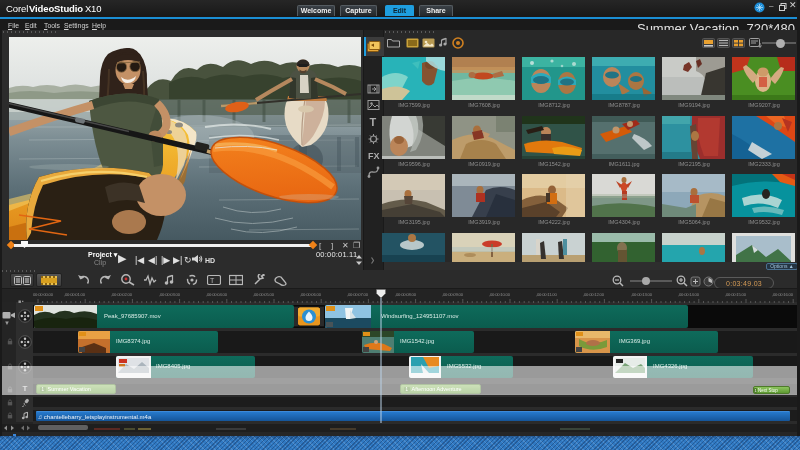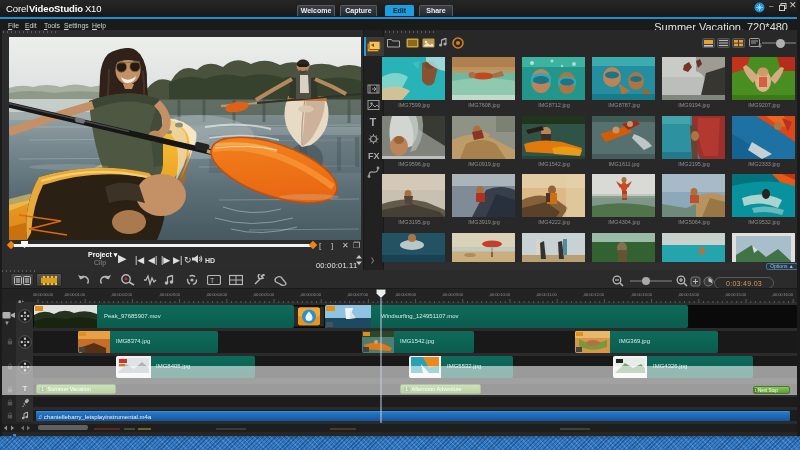--- a/index.html
+++ b/index.html
@@ -12,37 +12,37 @@
 #logo b{font-weight:bold}
 #logo .x{font-weight:normal}
 .tab{position:absolute;top:5px;height:11px;background:linear-gradient(#3a4046,#23282c);border:1px solid #555c61;border-bottom:none;border-radius:2px 2px 0 0;color:#f0f0f0;font-size:7px;font-weight:bold;text-align:center;line-height:10px}
 #tab-edit{background:#1e9edf;border-color:#1e9edf;color:#0d2430}
 .wbtn{position:absolute;top:2px;color:#cfcfcf;font-size:8px;line-height:9px}
 #bluebar{position:absolute;left:0;top:17px;width:800px;height:2px;background:#1b8ed4}
 
 #menurow{position:absolute;left:0;top:19px;width:800px;height:11px;background:#1a1a1a}
 .menu{position:absolute;top:2.5px;font-size:6.8px;color:#d2d2d2}
 .menu u{text-decoration:underline}
-#projname{position:absolute;right:12px;top:1.5px;font-size:11px;color:#e2e2e2}
+#projname{position:absolute;right:5px;top:1.5px;font-size:13px;color:#e2e2e2}
 
 #preview{position:absolute;left:0;top:30px;width:363px;height:240px;background:#2c2c2c}
 .grip{position:absolute;height:2px;background-image:repeating-linear-gradient(90deg,#5a5a5a 0 1px,transparent 1px 4px)}
 #video{position:absolute;left:9px;top:7px;width:352px;height:203px;background:#888}
 
 #scrub{position:absolute;left:0px;top:210px;width:363px;height:10px}
 #scrubline{position:absolute;left:14px;top:4px;width:297px;height:3px;background:#f2f2f2}
 .odia{position:absolute;width:6px;height:6px;background:#f08218;transform:rotate(45deg);top:2px}
 
 .pvicon{position:absolute;top:1px;color:#c8c8c8;font-size:8px}
 
 #transport{position:absolute;left:0;top:220px;width:363px;height:20px;color:#ddd}
 #projlbl{position:absolute;left:88px;top:1px;font-size:7px;font-weight:bold;color:#fff}
 #cliplbl{position:absolute;left:94px;top:9px;font-size:7px;color:#8a8a8a}
 .ticon{position:absolute;top:5px;font-size:9px;color:#e0e0e0;line-height:10px}
-#tcode{position:absolute;left:316px;top:11px;font-size:7.5px;color:#e8e8e8;letter-spacing:0.2px}
+#tcode{position:absolute;left:316px;top:0;font-size:7.5px;color:#e8e8e8;letter-spacing:0.2px}
 
 #library{position:absolute;left:364px;top:30px;width:436px;height:240px;background:#282828;overflow:hidden}
 #libbar{position:absolute;left:0;top:0;width:20px;height:240px;background:#212121;border-right:1px solid #1a1a1a}
 #libsel{position:absolute;left:0;top:7px;width:20px;height:19px;background:#3c3c3c;border-left:2px solid #1e9edf}
 #libhead{position:absolute;left:20px;top:0;width:416px;height:26px}
 #grid{position:absolute;left:0;top:0;width:436px;height:232px;overflow:hidden}
 .cell{position:absolute;width:63px;height:43px;background:#111;overflow:hidden}
 .cell svg{filter:saturate(1.12) brightness(0.93)}
 .lbl{position:absolute;width:70px;text-align:center;font-size:5.5px;color:#8f8f8f}
 #libfoot{position:absolute;left:20px;top:232px;width:416px;height:8px;background:#2e2e2e}

